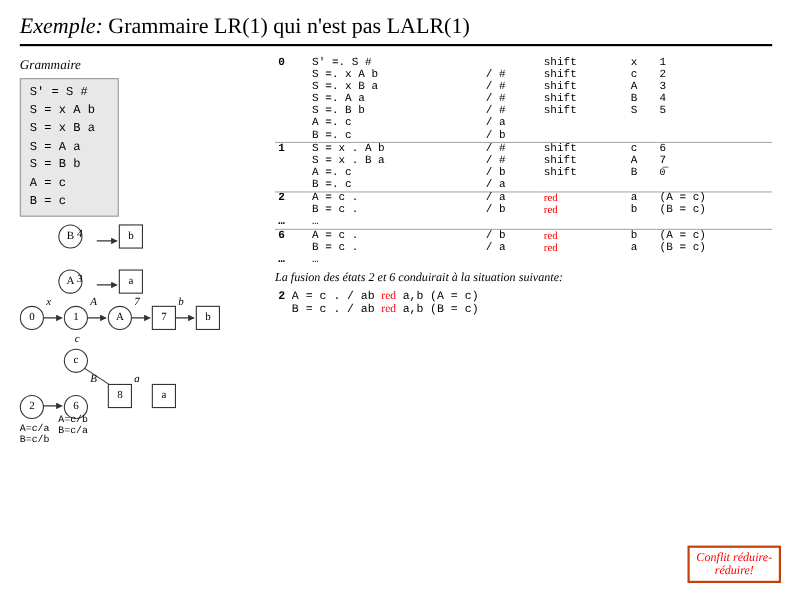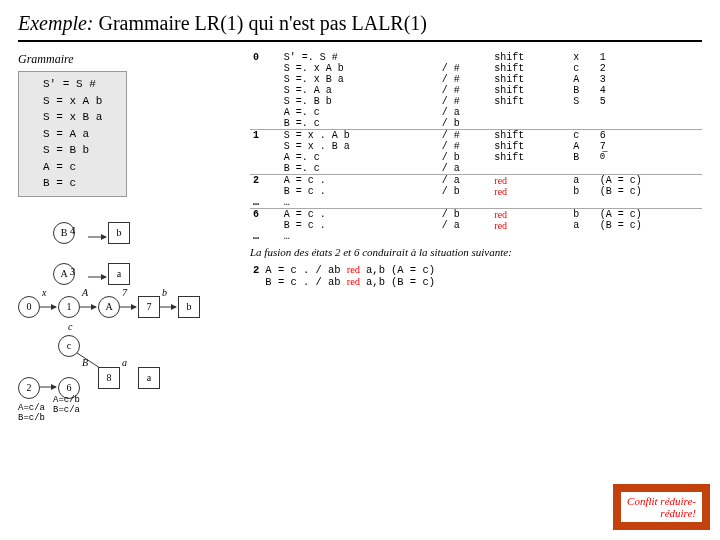--- a/index.html
+++ b/index.html
@@ -42,27 +42,27 @@
       position: relative;
     }
     .grammar-label {
       font-size: 12px;
       font-style: italic;
       margin-bottom: 4px;
     }
     .grammar-box {
       border: 1px solid #999;
       background: #e8e8e8;
-      padding: 4px 24px;
+      padding: 4px 8px;
       font-size: 11px;
       font-family: 'Courier New', monospace;
       line-height: 1.5;
       display: inline-block;
       min-width: 90px;
-      margin-bottom: 18px;
+      margin-bottom: 0;
     }
     
     .automaton {
       position: relative;
       width: 210px;
       height: 220px;
       margin-top: 2px;
     }
     .node {
       position: absolute;
@@ -131,27 +131,27 @@
     }
     .bottom-table td {
       padding: 0 3px;
       vertical-align: top;
       white-space: nowrap;
     }
     .conflict-box {
       position: absolute;
       right: 10px;
       bottom: 10px;
-      border: 8px solid #c2410c;
+      border: 2px solid #c2410c;
       padding: 3px 6px;
       font-size: 11px;
       font-style: italic;
       color: red;
       background: #fff;
-      text-align: right;
+      text-align: center;
     }
     svg.arrows {
       position: absolute;
       top: 0; left: 0;
       width: 210px;
       height: 220px;
       pointer-events: none;
     }
   </style>
 </head>

